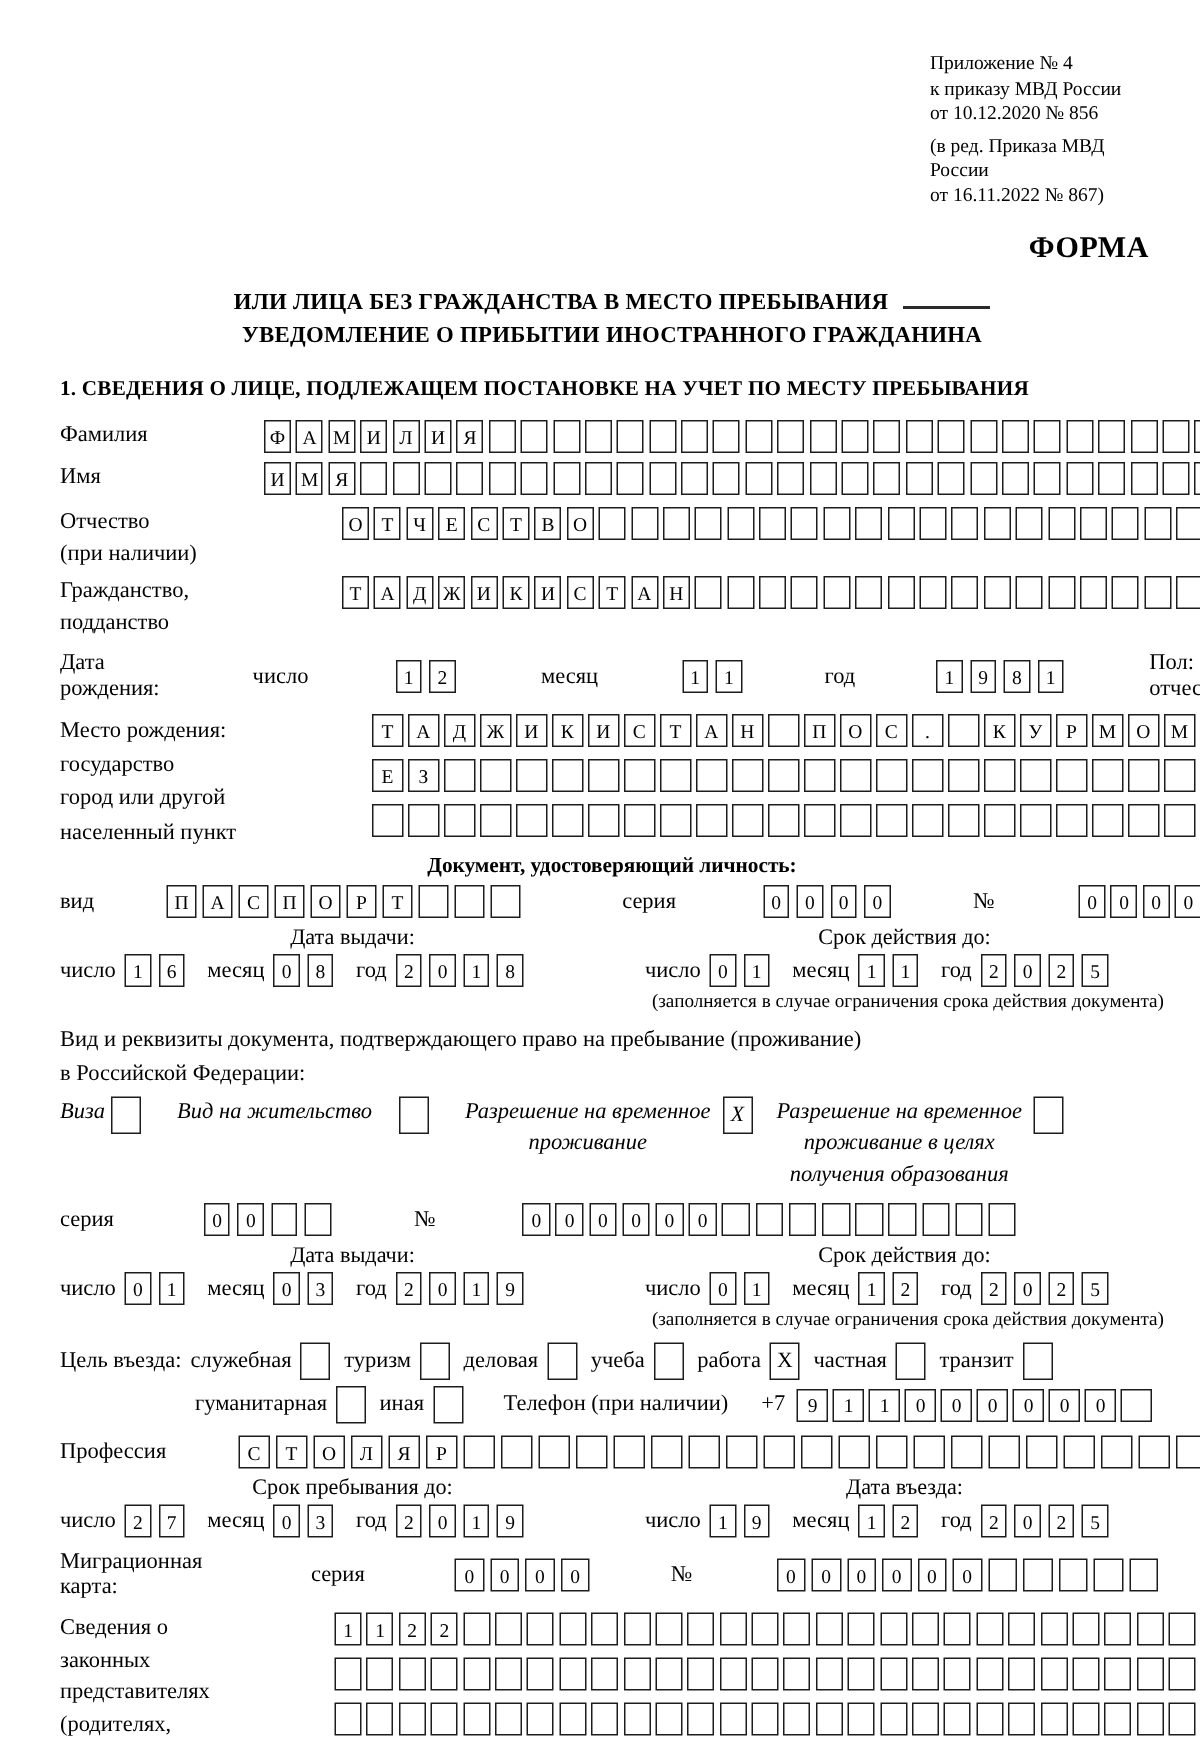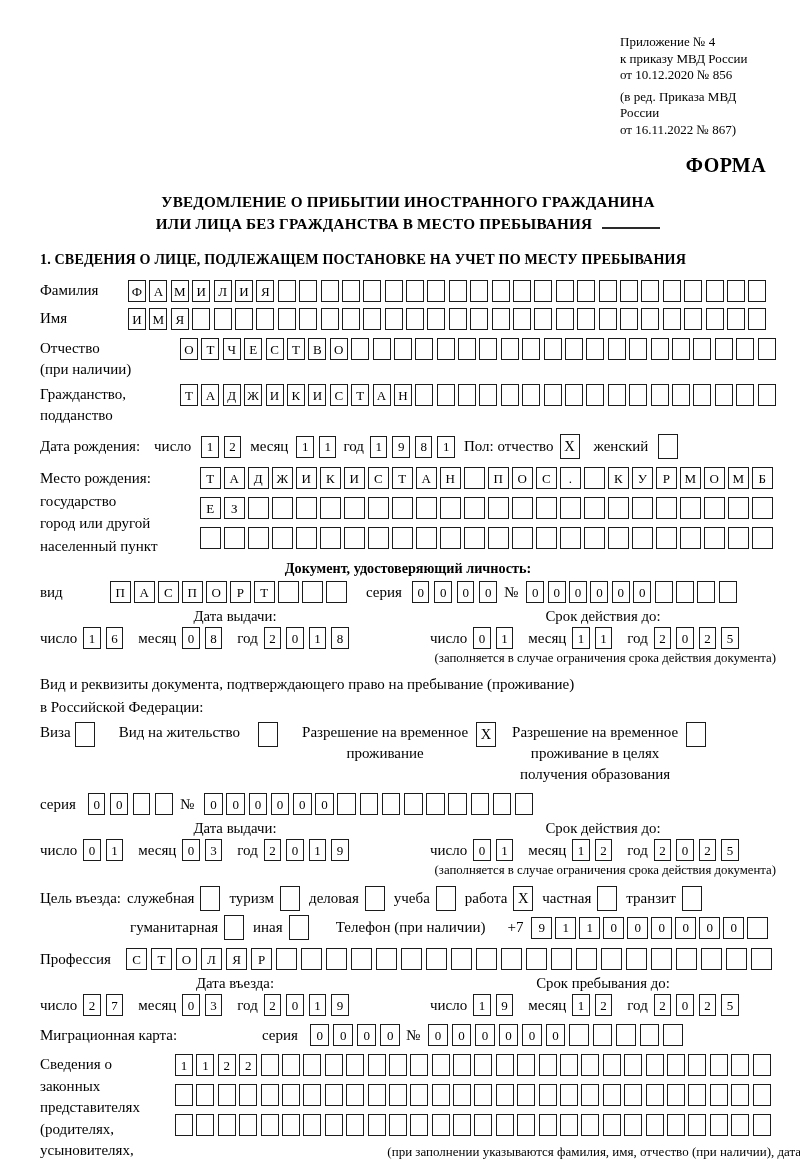--- a/index.html
+++ b/index.html
@@ -16,21 +16,21 @@
   .appendix { margin-left:580px; font-size:13px; line-height:16.5px; }
   .appendix .rev { margin-top:5px; }
   .form-label { text-align:right; font-weight:bold; font-size:20px; margin:16px 10px 0 0; letter-spacing:.4px; }
 
   .title { text-align:center; font-weight:bold; font-size:15.2px; line-height:22px; margin-top:14px; letter-spacing:.2px; }
   .title .blank { display:inline-block; width:58px; height:13px; border-bottom:2px solid #2a2a2a; margin-left:10px; }
 
   .sec-head { font-weight:bold; font-size:14.1px; margin-top:16px; letter-spacing:.15px; }
 
   
-  .row { display:flex; align-items:flex-start; }
+  .row { display:flex; align-items:flex-start;gap:48px; }
   .lbl { flex-shrink:0; line-height:21px; }
   .lbl2 { line-height:21px; }
 
   .cells { display:flex; flex-wrap:nowrap; }
   .cell {
     width:18px; height:22px; flex-shrink:0;
     border:1.6px solid #1c1c1c; margin-right:3.4px;
     display:flex; align-items:center; justify-content:center;
     font-size:13px; line-height:1;
   }
@@ -53,21 +53,21 @@
   .dual-head span { text-align:center; }
   .dual-dates { display:grid; grid-template-columns:390px auto; margin-top:2px; }
   .dgrp { display:flex; align-items:center; }
   .dgrp .sl { margin-right:6px; }
   .dgrp .cells { margin-right:10px; }
 
   .cap { text-align:right; font-size:12.8px; margin-top:2px; }
 
   .intro { line-height:23px; margin-top:7px; }
 
-  .opt-row { display:flex; align-items:flex-start; margin-top:3px; }
+  .opt-row { display:flex; align-items:flex-start; margin-top:3px;font-style:italic; }
   .opt-row .cb { margin-left:8px; }
   .center-lines { text-align:center; line-height:21px; }
 
   .pgrp { display:flex; align-items:center; }
   .pgrp .cb { margin:0 9px 0 6px; }
 
   .mt4{margin-top:4px;} .mt6{margin-top:6px;} .mt8{margin-top:8px;} .mt12{margin-top:12px;}
 
   .stack-rows .cells { margin-bottom:8px; }
   .note-final { font-size:13px; margin:2px 0 0 150px; text-align:center; width:600px; }
@@ -81,22 +81,22 @@
     <div>Приложение № 4</div>
     <div>к приказу МВД России</div>
     <div>от 10.12.2020 № 856</div>
     <div class="rev">(в ред. Приказа МВД России</div>
     <div>от 16.11.2022 № 867)</div>
   </div>
 
   <div class="form-label">ФОРМА</div>
 
   <div class="title">
+    <div><span>ИЛИ ЛИЦА БЕЗ ГРАЖДАНСТВА В МЕСТО ПРЕБЫВАНИЯ</span><span class="blank"></span></div>
     <div>УВЕДОМЛЕНИЕ О ПРИБЫТИИ ИНОСТРАННОГО ГРАЖДАНИНА</div>
-    <div><span>ИЛИ ЛИЦА БЕЗ ГРАЖДАНСТВА В МЕСТО ПРЕБЫВАНИЯ</span><span class="blank"></span></div>
   </div>
 
   <div class="sec-head">1. СВЕДЕНИЯ О ЛИЦЕ, ПОДЛЕЖАЩЕМ ПОСТАНОВКЕ НА УЧЕТ ПО МЕСТУ ПРЕБЫВАНИЯ</div>
 
   <div class="row mt12">
     <span class="lbl" style="width:88px">Фамилия</span>
     <div class="cells">
         <span class="cell">Ф</span>
         <span class="cell">А</span>
         <span class="cell">М</span>
@@ -600,22 +600,22 @@
         <span class="cell"></span>
         <span class="cell"></span>
         <span class="cell"></span>
         <span class="cell"></span>
         <span class="cell"></span>
         <span class="cell"></span>
       </div>
   </div>
 
   <div class="dual-head">
+    <span>Срок пребывания до:</span>
     <span>Дата въезда:</span>
-    <span>Срок пребывания до:</span>
   </div>
   <div class="dual-dates">
     <div class="dgrp">
       <span class="sl">число</span>
       <div class="cells d">
           <span class="cell">2</span>
           <span class="cell">7</span>
         </div>
       <span class="sl">месяц</span>
       <div class="cells d">

